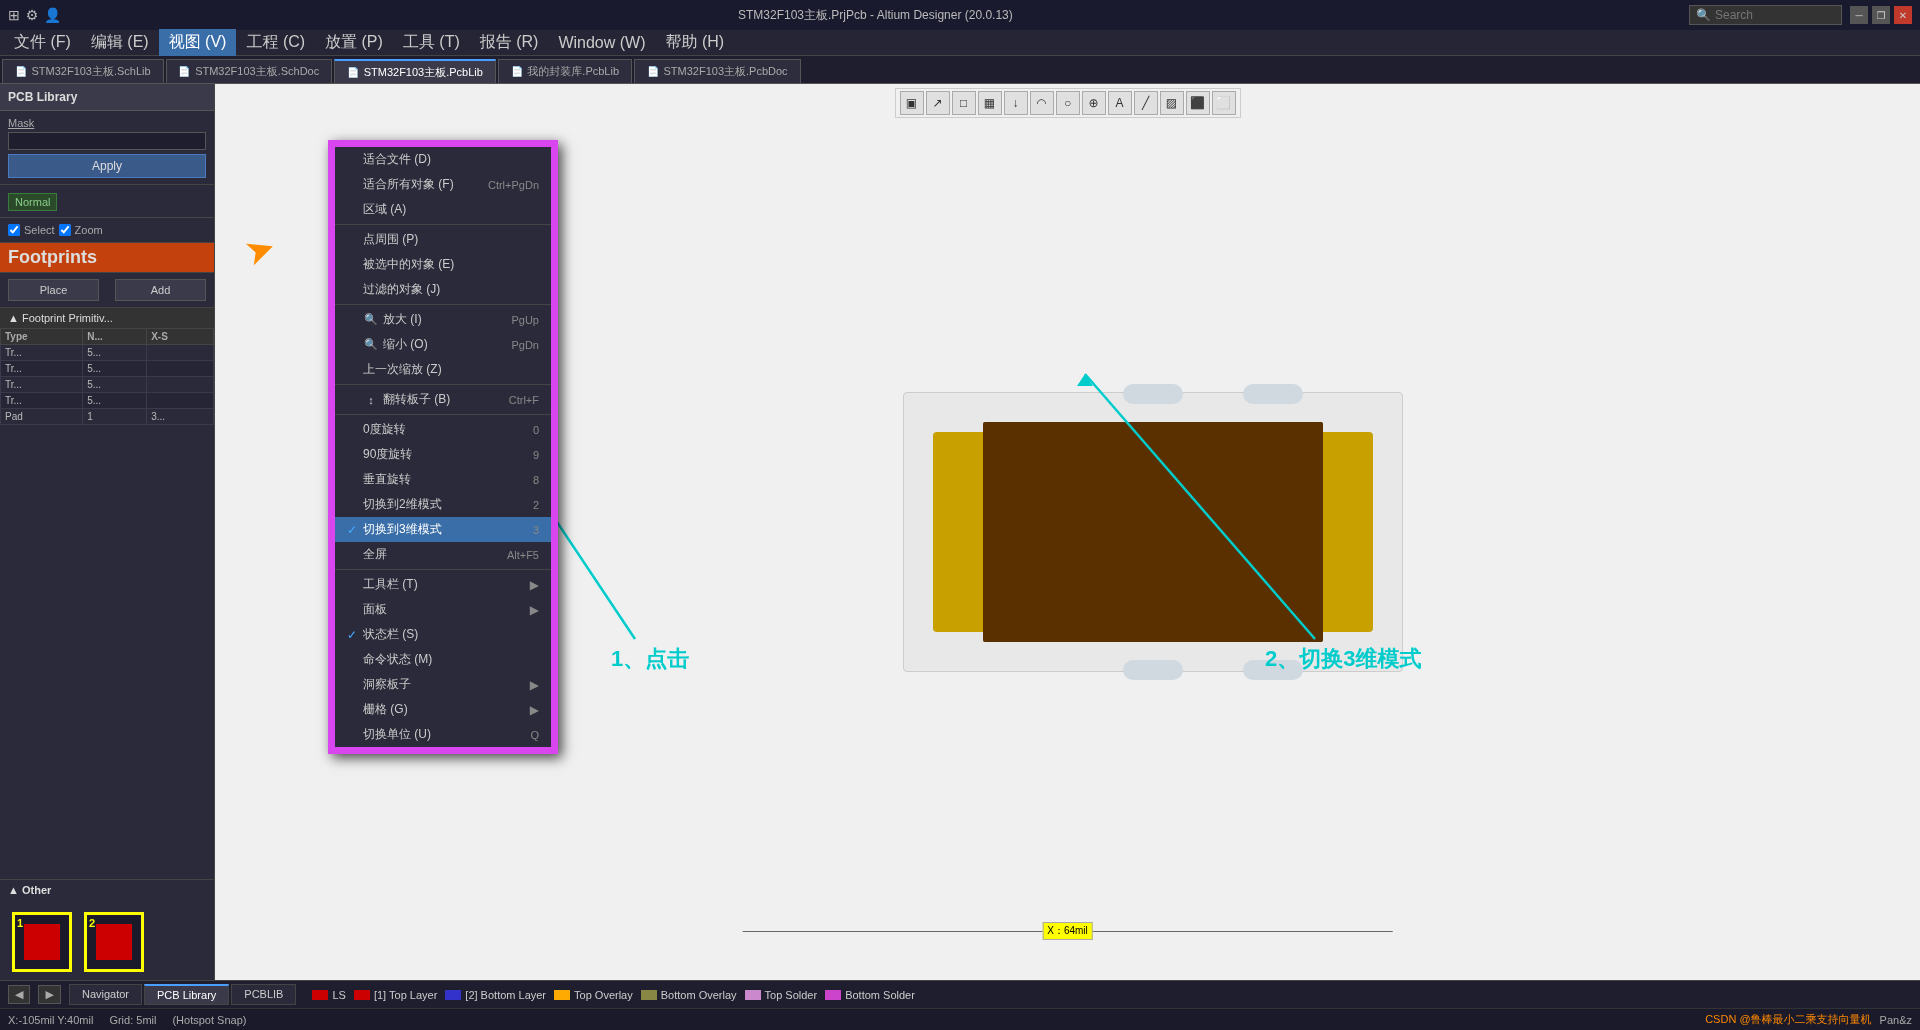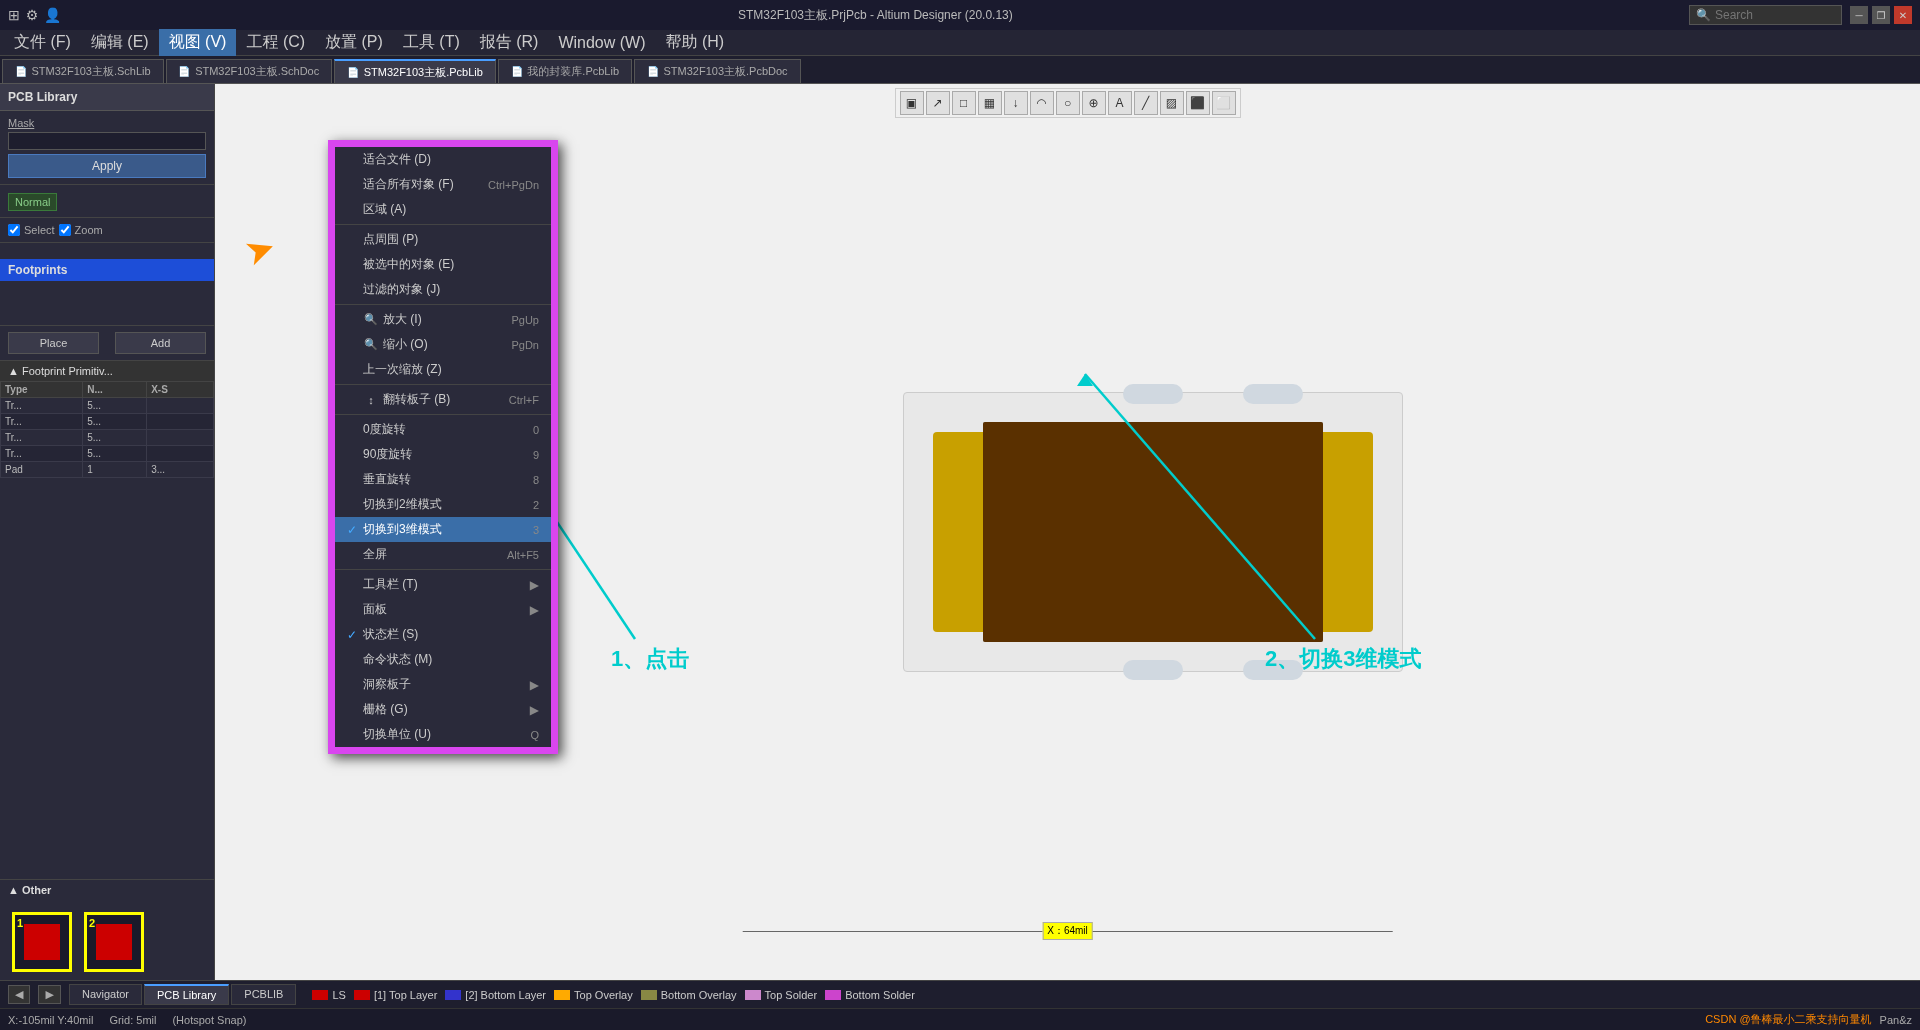--- a/index.html
+++ b/index.html
@@ -120,40 +120,38 @@
       font-size: 11px;
       display: inline-block;
       margin-top: 2px;
     }
     .checkbox-row { display: flex; align-items: center; gap: 4px; font-size: 11px; color: #aaa; }
     .checkbox-row input { width: 12px; height: 12px; }
     #footprints-label {
       padding: 4px 8px;
       font-weight: bold;
       color: #ddd;
-      font-size: 12px;
-      background: #1d4ed8;
-      margin-top: 16px;
+      font-size: 18px;
+      background: #c2410c;
     }
     #name-section { padding: 4px 8px; }
     #name-label { font-size: 11px; color: #aaa; }
     #component-item {
       display: flex; align-items: center; gap: 4px;
       padding: 2px 8px;
       background: #3a6ea8;
       color: #fff;
       font-size: 11px;
       cursor: pointer;
     }
     .place-add-row {
       display: flex;
       gap: 16px;
       padding: 6px 8px;
       border-top: 1px solid #444;
-      margin-top: 44px;
     }
     .place-btn, .add-btn {
       flex: 1; padding: 4px;
       background: #3a3a4a;
       border: 1px solid #555;
       color: #ccc;
       cursor: pointer;
       font-size: 11px;
     }
 

